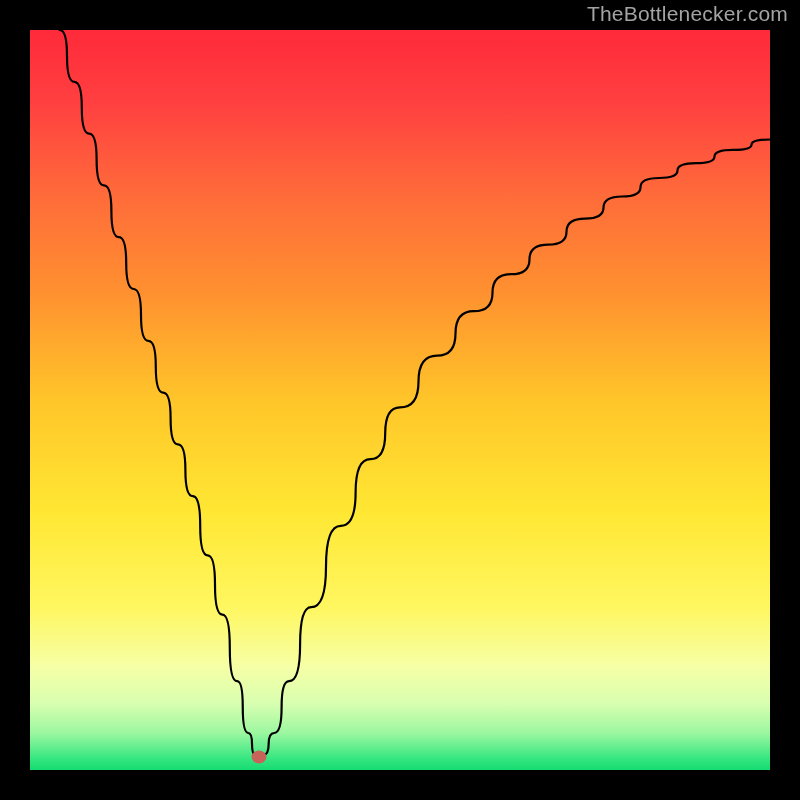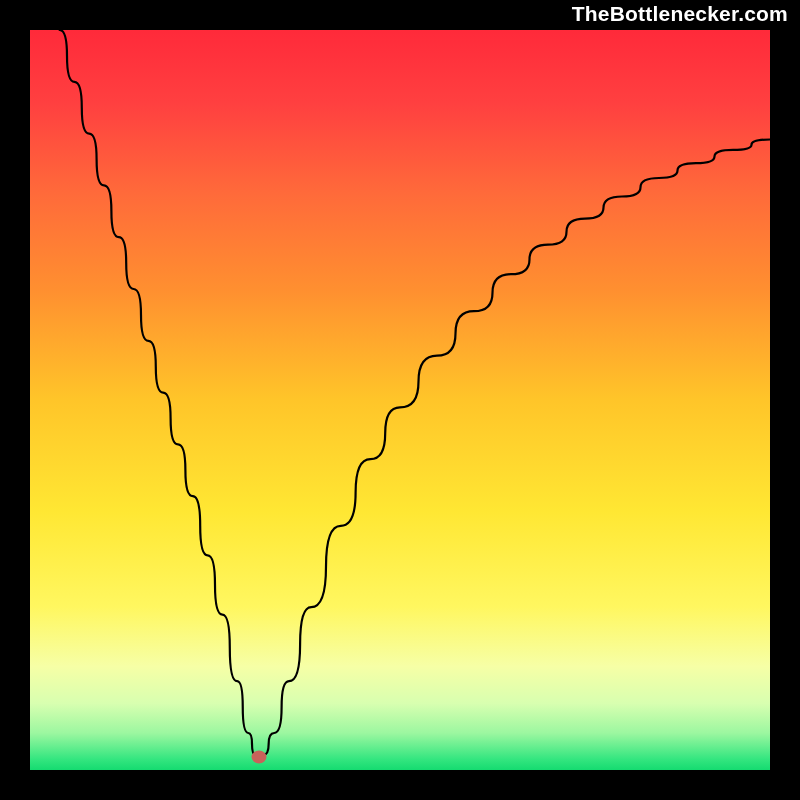--- a/index.html
+++ b/index.html
@@ -13,23 +13,23 @@
   .frame {
     position: relative;
     width: 800px;
     height: 800px;
     background: #000;
   }
   .watermark {
     position: absolute;
     top: 2px;
     right: 12px;
-    color: #ffffff;
+    color: #a3a3a3;
     font-size: 21px;
-    font-weight: 700;
+    font-weight: 400;
     z-index: 20;
     letter-spacing: 0.2px;
     text-align: center;
   }
   .plot-area {
     position: absolute;
     left: 30px;
     top: 30px;
     width: 740px;
     height: 740px;

